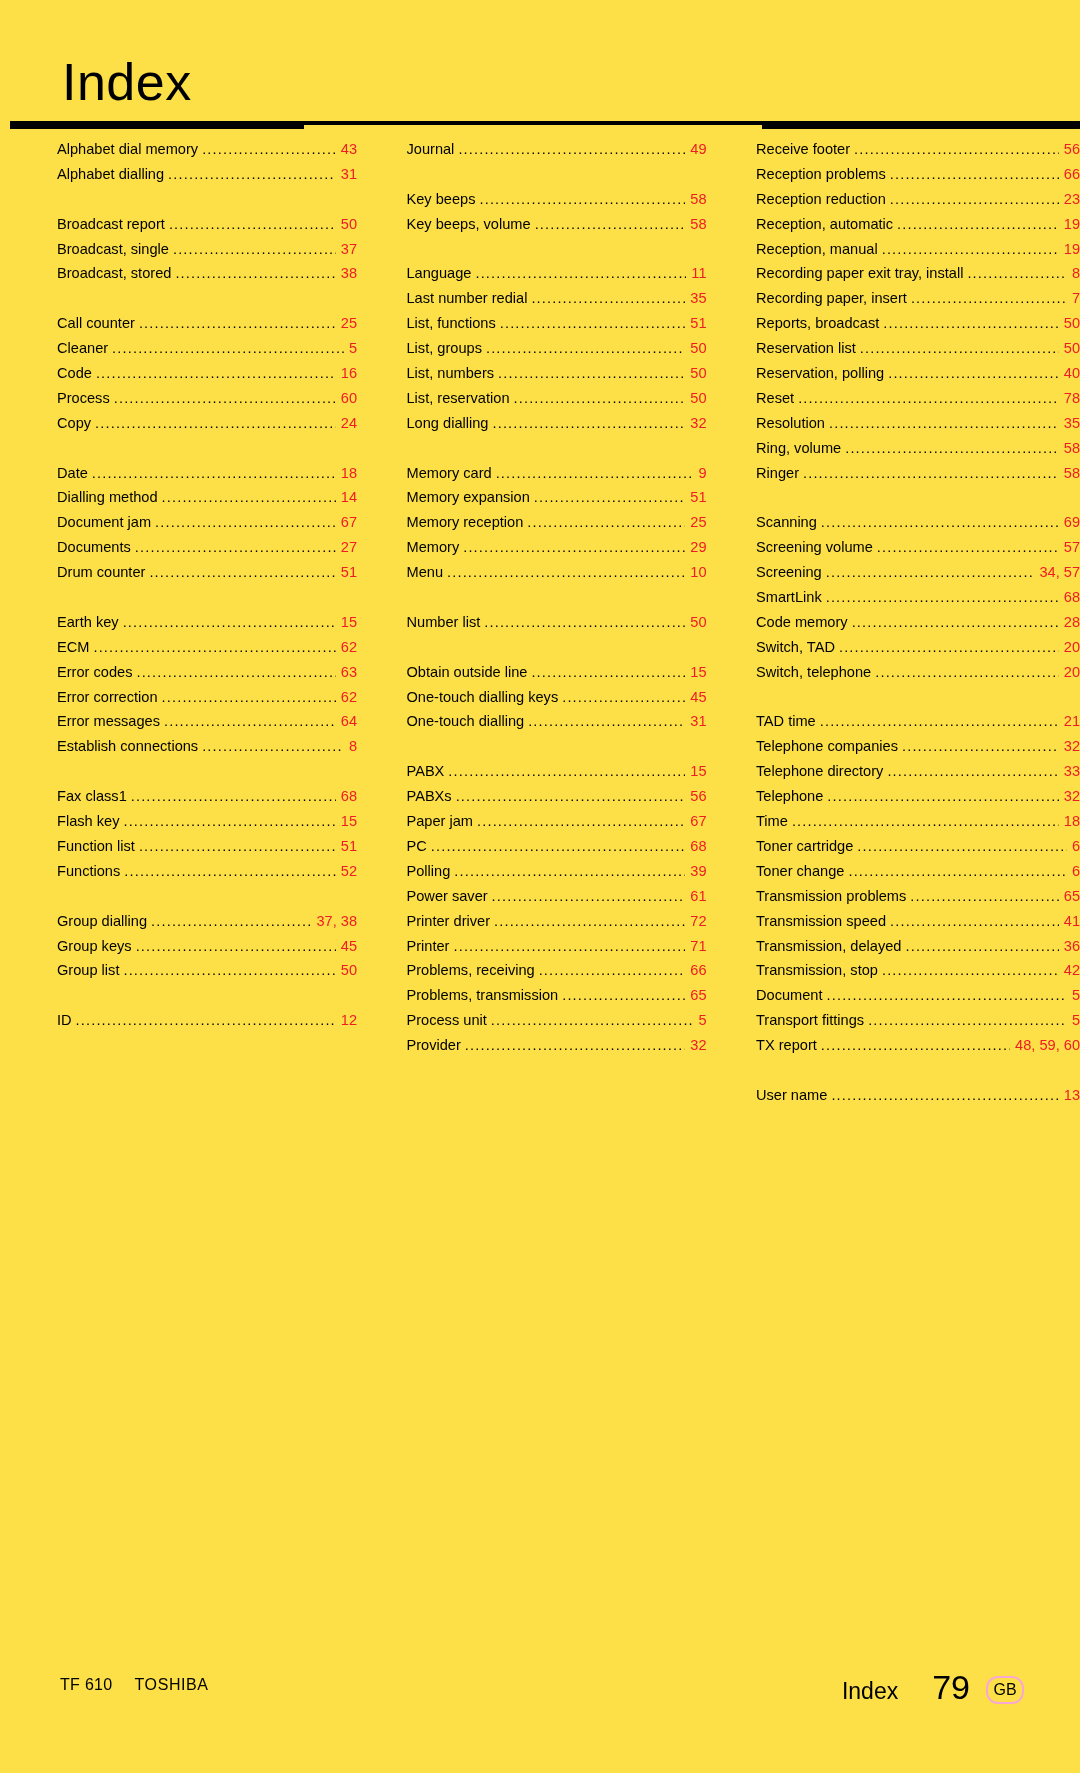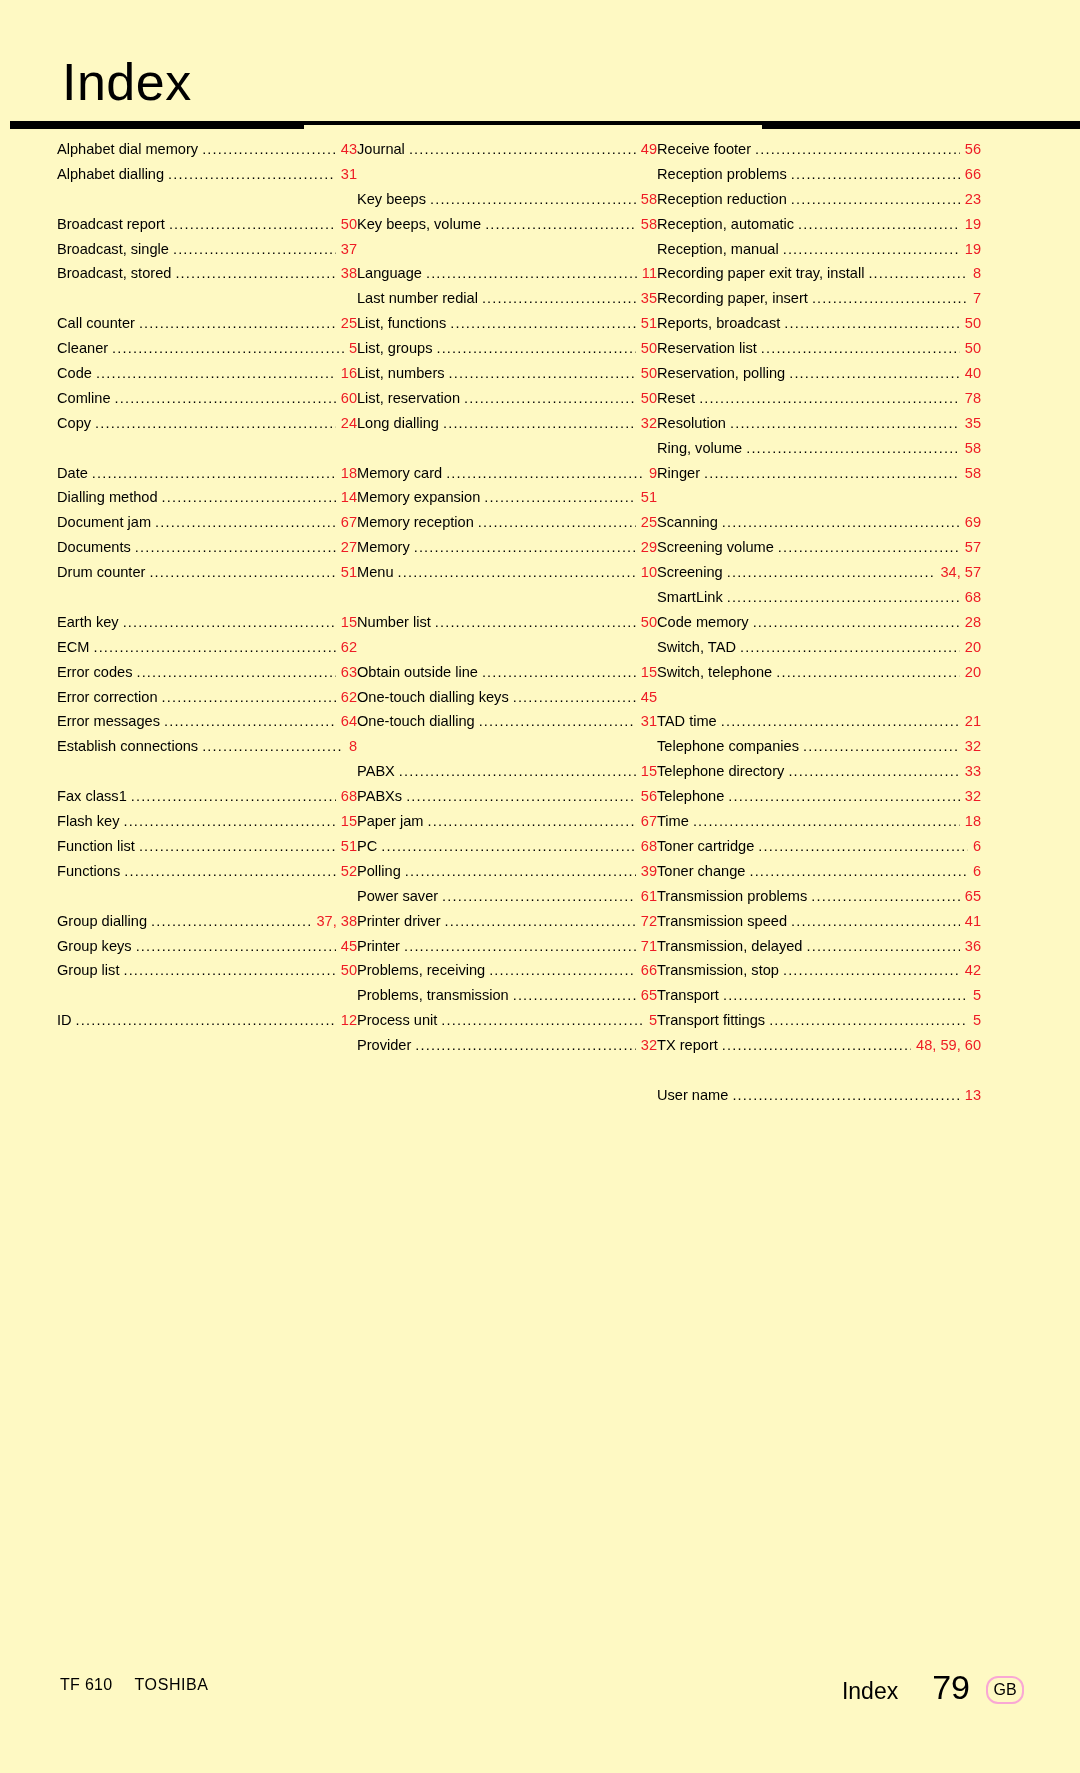--- a/index.html
+++ b/index.html
@@ -4,21 +4,21 @@
 <style>
   html, body {
     margin: 0;
     padding: 0;
     background: #ffffff;
   }
   .page {
     position: relative;
     width: 1080px;
     height: 1773px;
-    background: #fef9c3;
+    background: #fde047;
     font-family: "Liberation Sans", sans-serif;
     overflow: hidden;
   }
 
   
   .page-title {
     position: absolute;
     left: 62px;
     top: 56px;
     font-size: 52px;
@@ -60,20 +60,21 @@
   }
 
   
   .columns {
     position: absolute;
     left: 0;
     top: 141px;
     width: 1080px;
     display: flex;
     flex-direction: row;
+    justify-content: space-between;
   }
   .column {
     box-sizing: border-box;
   }
   .col-1 { width: 300px; margin-left: 57px; }
   .col-2 { width: 300px; margin-left: 0px; }
   .col-3 { width: 324px; margin-left: 0px; }
 
   .entry {
     display: flex;
@@ -217,21 +218,21 @@
           <span class="label">Cleaner</span>
           <span class="leader">.....................................................................</span>
           <span class="pg">5</span>
         </div>
         <div class="entry">
           <span class="label">Code</span>
           <span class="leader">.....................................................................</span>
           <span class="pg">16</span>
         </div>
         <div class="entry">
-          <span class="label">Comline</span>
+          <span class="label">Process</span>
           <span class="leader">.....................................................................</span>
           <span class="pg">60</span>
         </div>
         <div class="entry">
           <span class="label">Copy</span>
           <span class="leader">.....................................................................</span>
           <span class="pg">24</span>
         </div>
         <div class="gap"></div>
         <div class="entry">
@@ -654,21 +655,21 @@
           <span class="label">Transmission, delayed</span>
           <span class="leader">.....................................................................</span>
           <span class="pg">36</span>
         </div>
         <div class="entry">
           <span class="label">Transmission, stop</span>
           <span class="leader">.....................................................................</span>
           <span class="pg">42</span>
         </div>
         <div class="entry">
-          <span class="label">Transport</span>
+          <span class="label">Document</span>
           <span class="leader">.....................................................................</span>
           <span class="pg">5</span>
         </div>
         <div class="entry">
           <span class="label">Transport fittings</span>
           <span class="leader">.....................................................................</span>
           <span class="pg">5</span>
         </div>
         <div class="entry">
           <span class="label">TX report</span>

